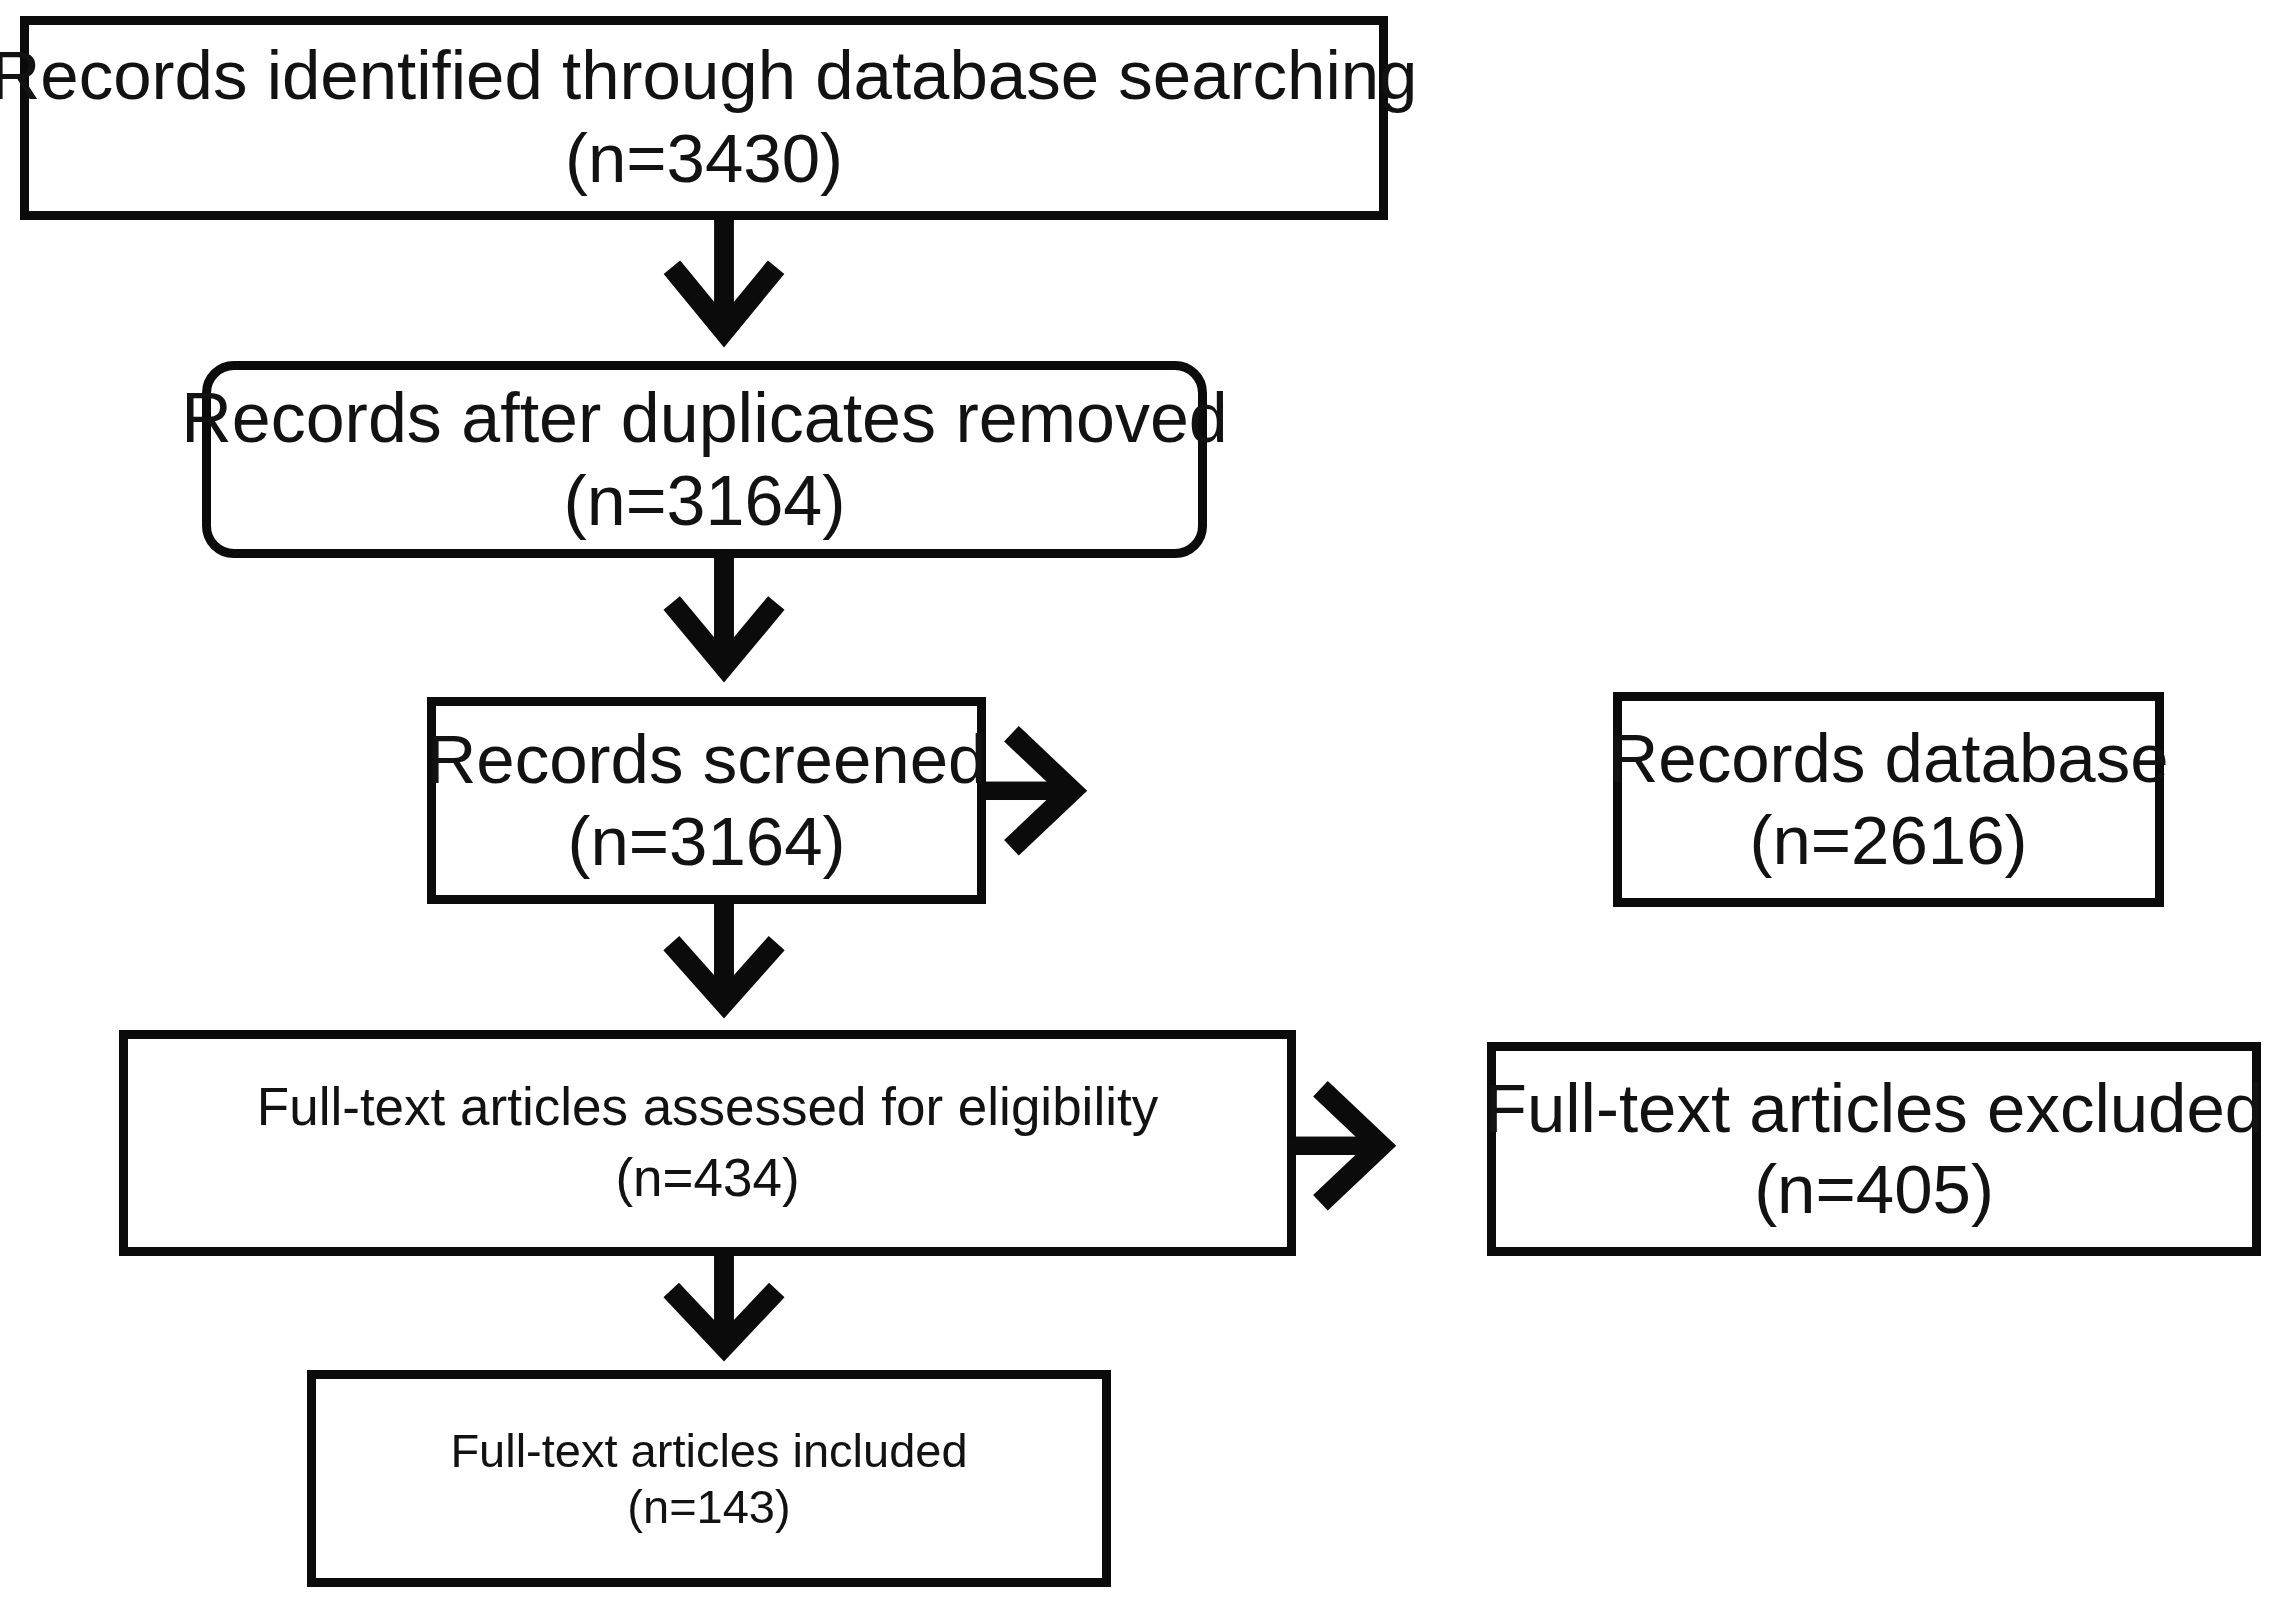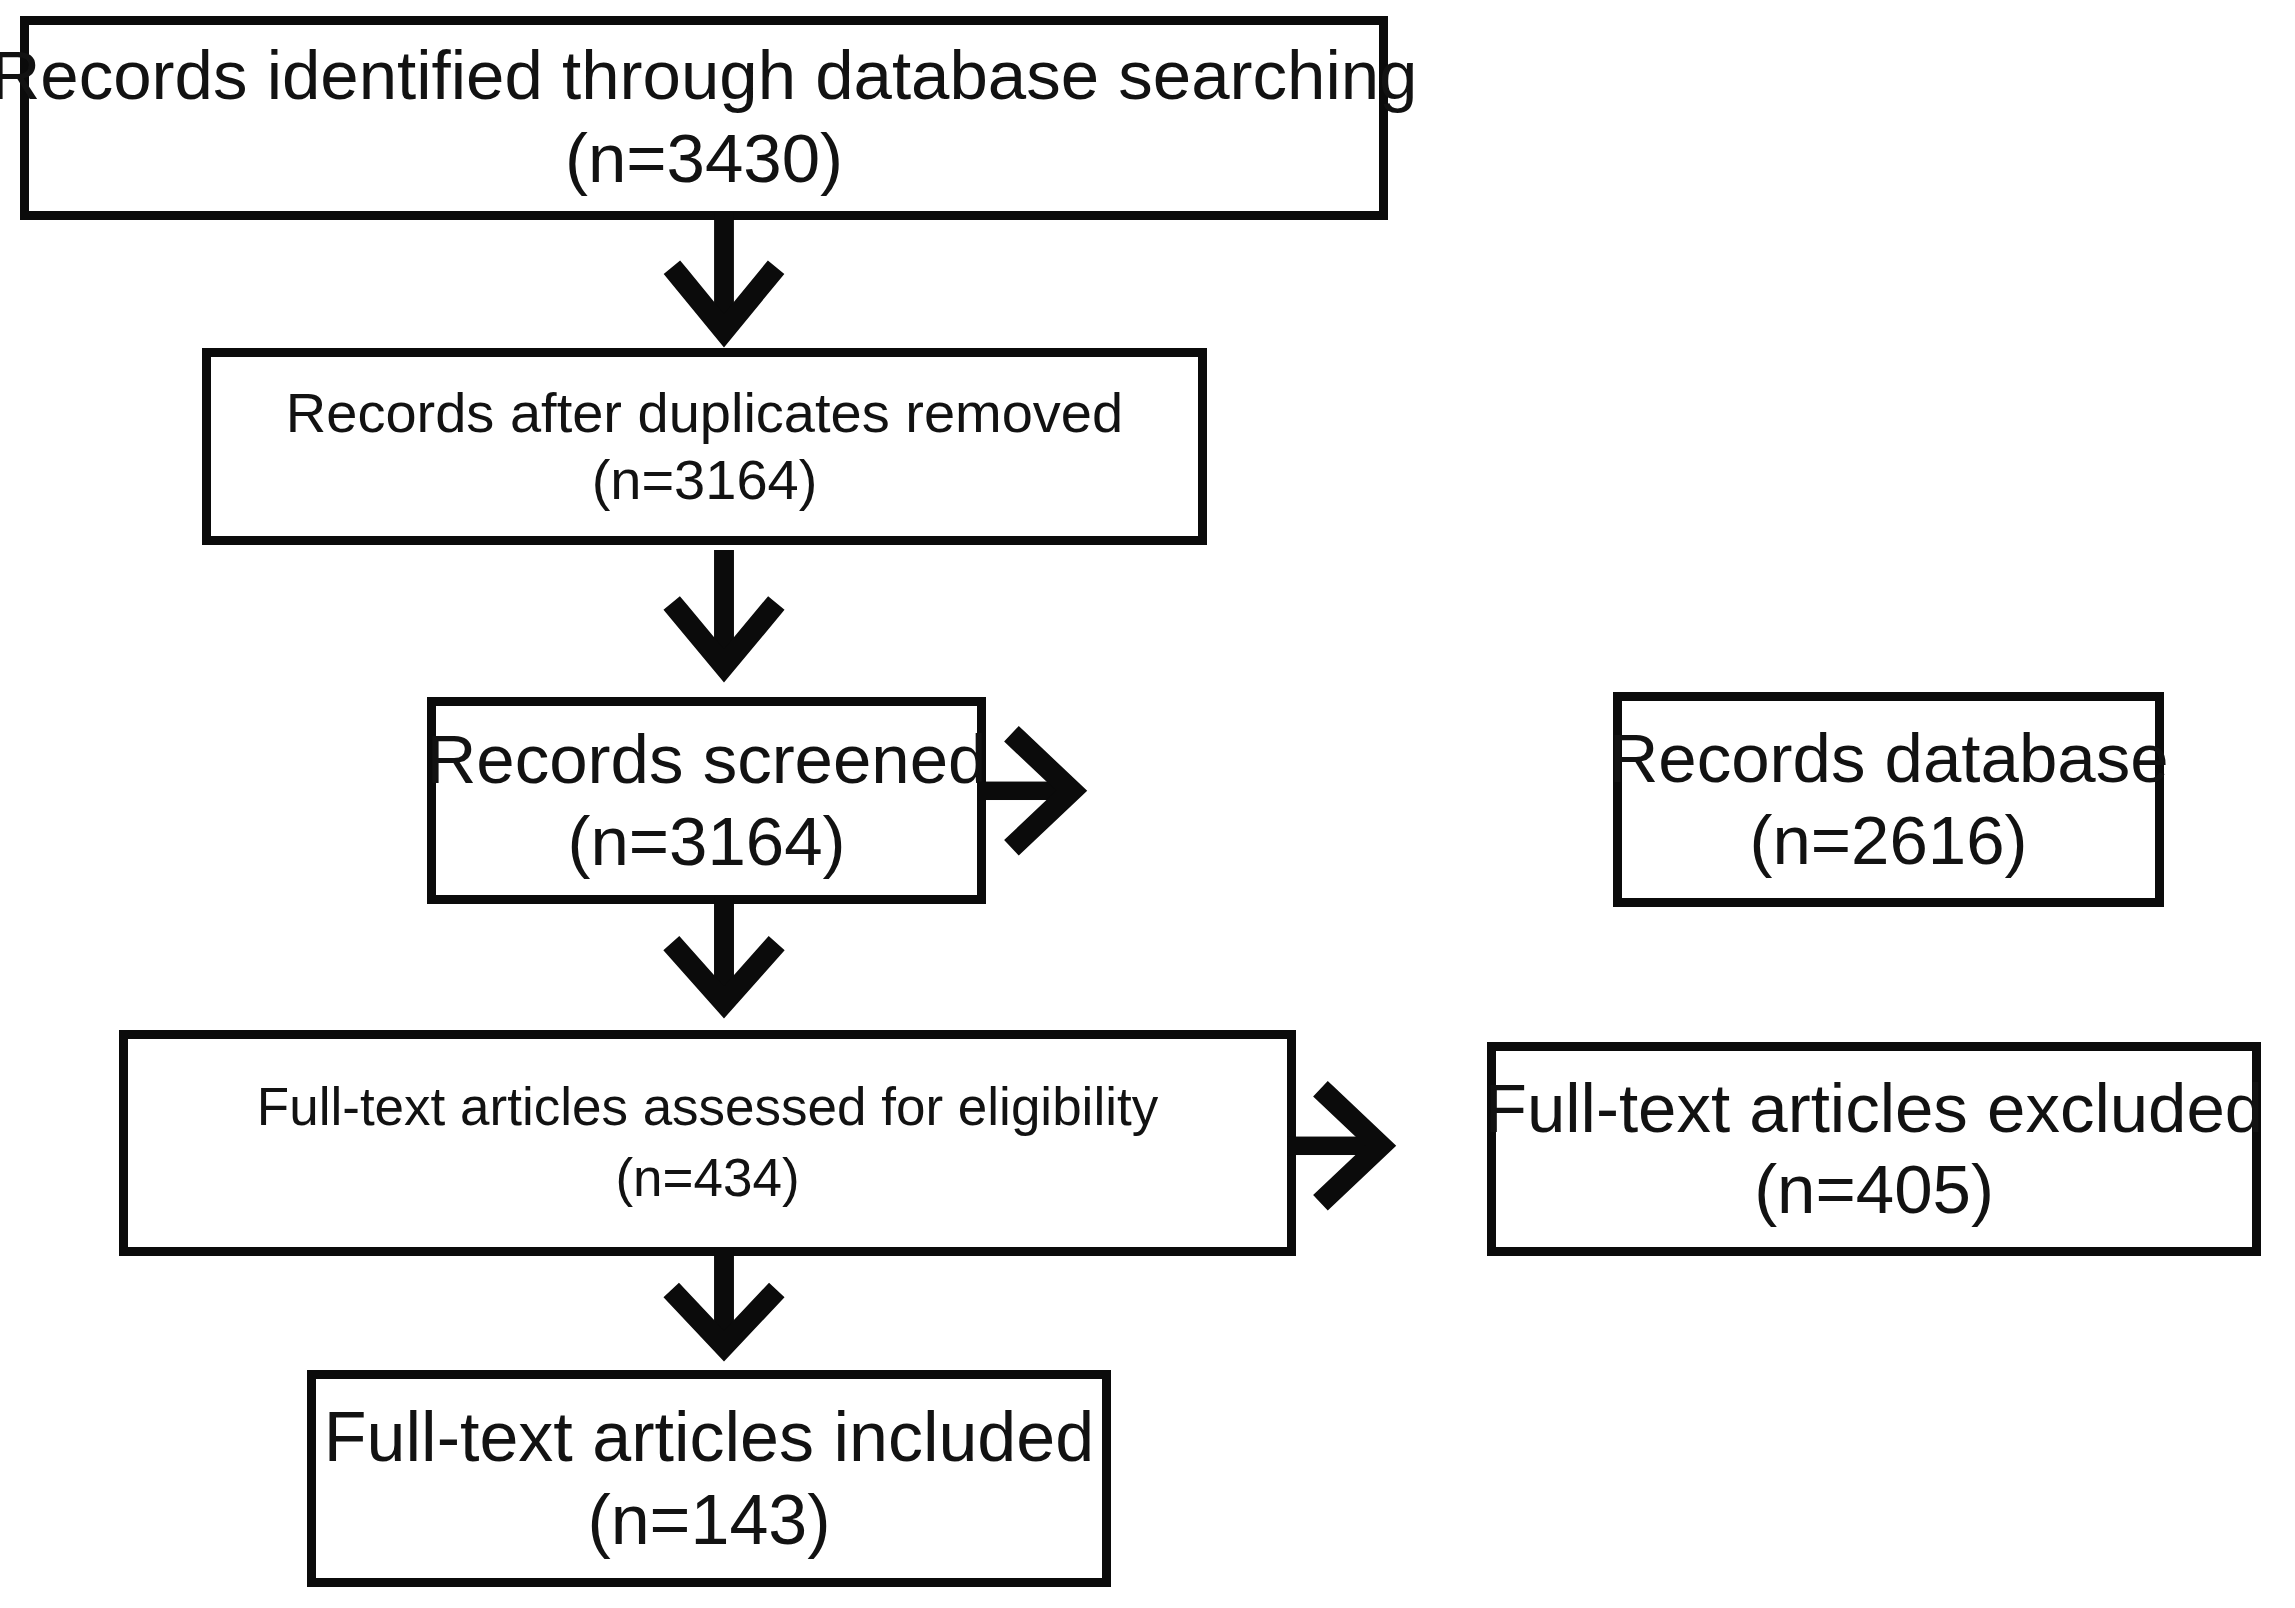--- a/index.html
+++ b/index.html
@@ -39,24 +39,24 @@
     display: block;
     white-space: nowrap;
   }
   .node .line2 {
     display: block;
     white-space: nowrap;
   }
   
   #node-identified   { left: 20px;   top: 15.6px;   width: 1368px; height: 204px; font-size: 69px; }
   #node-identified .line1 { margin-bottom: 1.4px; }
-  #node-duplicates   { left: 202px;  top: 348px;  width: 1005px; height: 197px; font-size: 56px; }
+  #node-duplicates   { left: 202px;  top: 361px;  width: 1005px; height: 197px; font-size: 70px; border-radius: 32px; }
   #node-screened     { left: 427px;  top: 697px;  width: 559px;  height: 207px; font-size: 69px; }
   #node-assessed     { left: 119px;  top: 1030px; width: 1177px; height: 226px; font-size: 53px; gap: 8px; }
-  #node-included     { left: 307px;  top: 1370px; width: 804px; height: 217px; font-size: 70px; }
+  #node-included     { left: 307px;  top: 1370px; width: 804px; height: 217px; font-size: 47px; }
   #node-rec-excluded { left: 1613px; top: 692px;  width: 551px;  height: 215px; font-size: 69px; }
   #node-ft-excluded  { left: 1487px; top: 1042px; width: 774px; height: 214px; font-size: 69px; }
 
   
   .connector {
     position: absolute;
     overflow: visible;
   }
   .connector svg { display: block; overflow: visible; }
 

